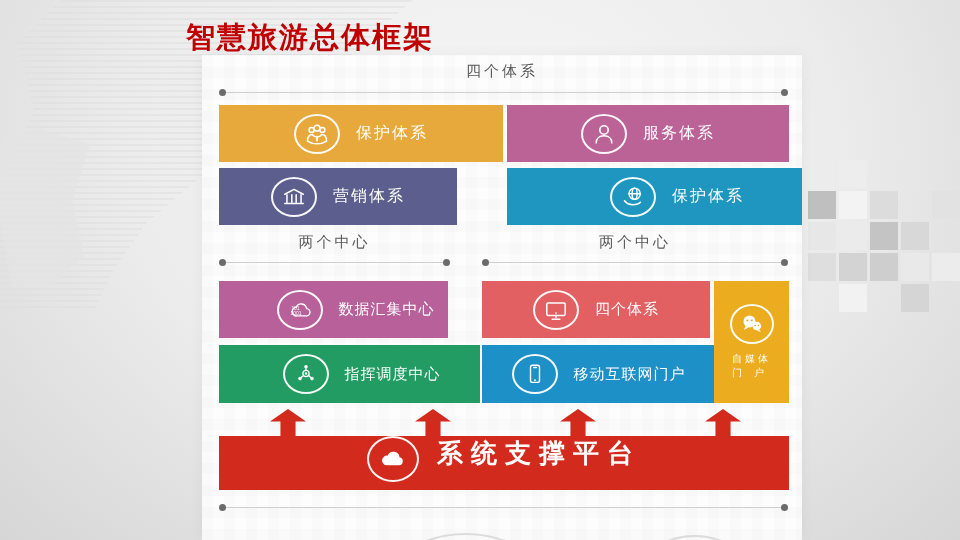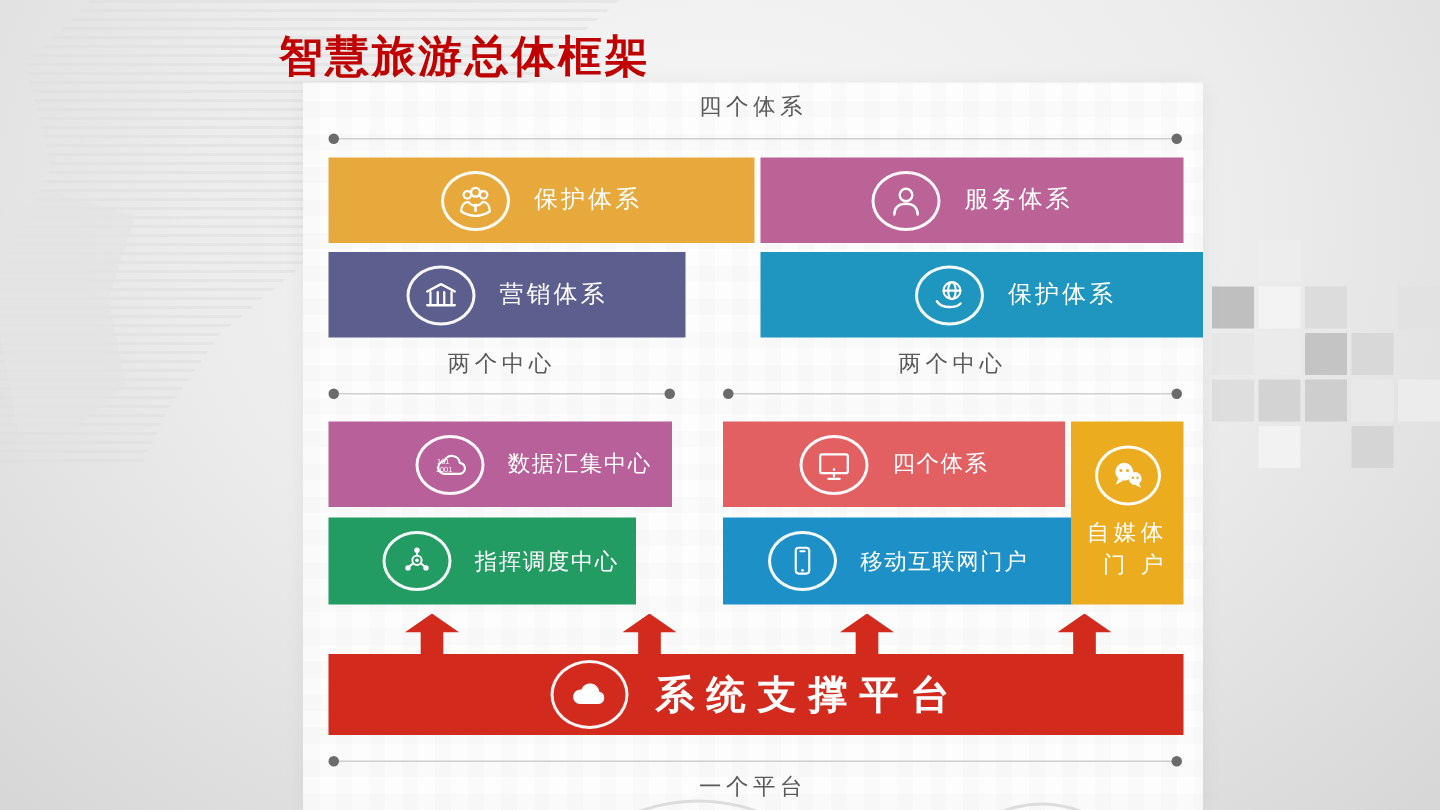--- a/index.html
+++ b/index.html
@@ -58,28 +58,28 @@
   .block-label { font-size:16px; letter-spacing:2px; white-space:nowrap; }
   .block-label-sm { font-size:15px; letter-spacing:1px; white-space:nowrap; }
   .icon-circle {
     width:46px; height:40px; flex:0 0 auto;
     border:2px solid rgba(255,255,255,.95); border-radius:50%;
     display:flex; align-items:center; justify-content:center;
   }
   .icon-circle svg { display:block; }
   .portal-vert { flex-direction:column; gap:9px; }
   .portal-vert .icon-circle { width:44px; height:40px; }
-  .vert-label { font-size:15px; letter-spacing:3px; line-height:1.35; text-align:right; white-space:pre; }
+  .vert-label { font-size:10px; letter-spacing:3px; line-height:1.35; text-align:left; white-space:pre;font-family:Liberation Mono, monospace; }
   .arrow-up {
     position:absolute; width:36px; height:27px;
     clip-path: polygon(50% 0, 100% 46%, 71% 46%, 71% 100%, 29% 100%, 29% 46%, 0 46%);
   }
   .platform-bar {
     position:absolute; left:17px; top:381px; width:570px; height:54px;
-    display:flex; align-items:center; justify-content:center; gap:18px; color:#fff;
+    display:flex; justify-content:center; gap:18px; color:#fff;
   }
   .platform-bar .icon-circle { width:52px; height:46px; }
   .platform-label { font-size:26px; font-weight:600; letter-spacing:8px; white-space:nowrap; }
   .arc { position:absolute; border:2px solid #dcdcdc; border-radius:50%; background:transparent; }
   .svg-digits { font-size:4.6px; fill:#fff; font-family:"Liberation Sans","DejaVu Sans",sans-serif; }
 </style>
 </head>
 <body>
 
 <div class="stage">
@@ -170,21 +170,21 @@
       <span class="icon-circle">
         <svg width="28" height="24" viewBox="0 0 26 22" fill="none" stroke="#fff" stroke-width="1.3" stroke-linecap="round" stroke-linejoin="round">
           <path d="M10,16.5 h8.6 a3.4,3.4 0 0 0 0.5,-6.8 a5,5 0 0 0 -9.6,-1.2 a3.9,3.9 0 0 0 0.5,8 Z"></path>
           <text x="5" y="10.6" class="svg-digits" stroke="none">101</text>
           <text x="4.2" y="15.4" class="svg-digits" stroke="none">1001</text>
         </svg>
       </span>
       <span class="block-label-sm">数据汇集中心</span>
     </div>
 
-    <div class="block" style="left: 17px; top: 290px; width: 205px; height: 58px; background-color: rgb(35, 156, 99); padding-left: 24px;">
+    <div class="block" style="left: 17px; top: 290px; width: 261px; height: 58px; background-color: rgb(35, 156, 99); padding-left: 24px;">
       <span class="icon-circle">
         <svg width="24" height="24" viewBox="0 0 24 24" fill="none" stroke="#fff" stroke-width="1.3" stroke-linecap="round">
           <path d="M12,8.4 V6.2 M9.4,13.6 L7.2,15.4 M14.6,13.6 L16.8,15.4"></path>
           <circle cx="12" cy="11.5" r="3.1"></circle>
           <circle cx="12" cy="11.5" r="1.2" fill="#fff" stroke="none"></circle>
           <circle cx="12" cy="4.8" r="1.8" fill="#fff" stroke="none"></circle>
           <circle cx="6" cy="16.6" r="1.8" fill="#fff" stroke="none"></circle>
           <circle cx="18" cy="16.6" r="1.8" fill="#fff" stroke="none"></circle>
         </svg>
       </span>
@@ -237,20 +237,19 @@
     <div class="platform-bar" style="background-color: rgb(211, 42, 30);">
       <span class="icon-circle">
         <svg width="30" height="26" viewBox="0 0 26 22" fill="#fff">
           <path d="M7.2,16.5 h11 a3.6,3.6 0 0 0 0.5,-7.1 a5.4,5.4 0 0 0 -10.4,-1.3 a4.1,4.1 0 0 0 -1.1,8.4 Z"></path>
         </svg>
       </span>
       <span class="platform-label">系统支撑平台</span>
     </div>
 
     <div class="bracket" style="left:19px;top:452px;width:565px"></div>
-    <div class="section-label" style="left:0;top:460px;width:100%">一个平台</div>
 
     <div class="arc" style="left:146px;top:478px;width:235px;height:235px"></div>
     <div class="arc" style="left:420px;top:480px;width:145px;height:145px"></div>
     <div class="arc" style="left:596px;top:478px;width:160px;height:160px"></div>
   </div>
 
 </div>
 
 </body></html>

